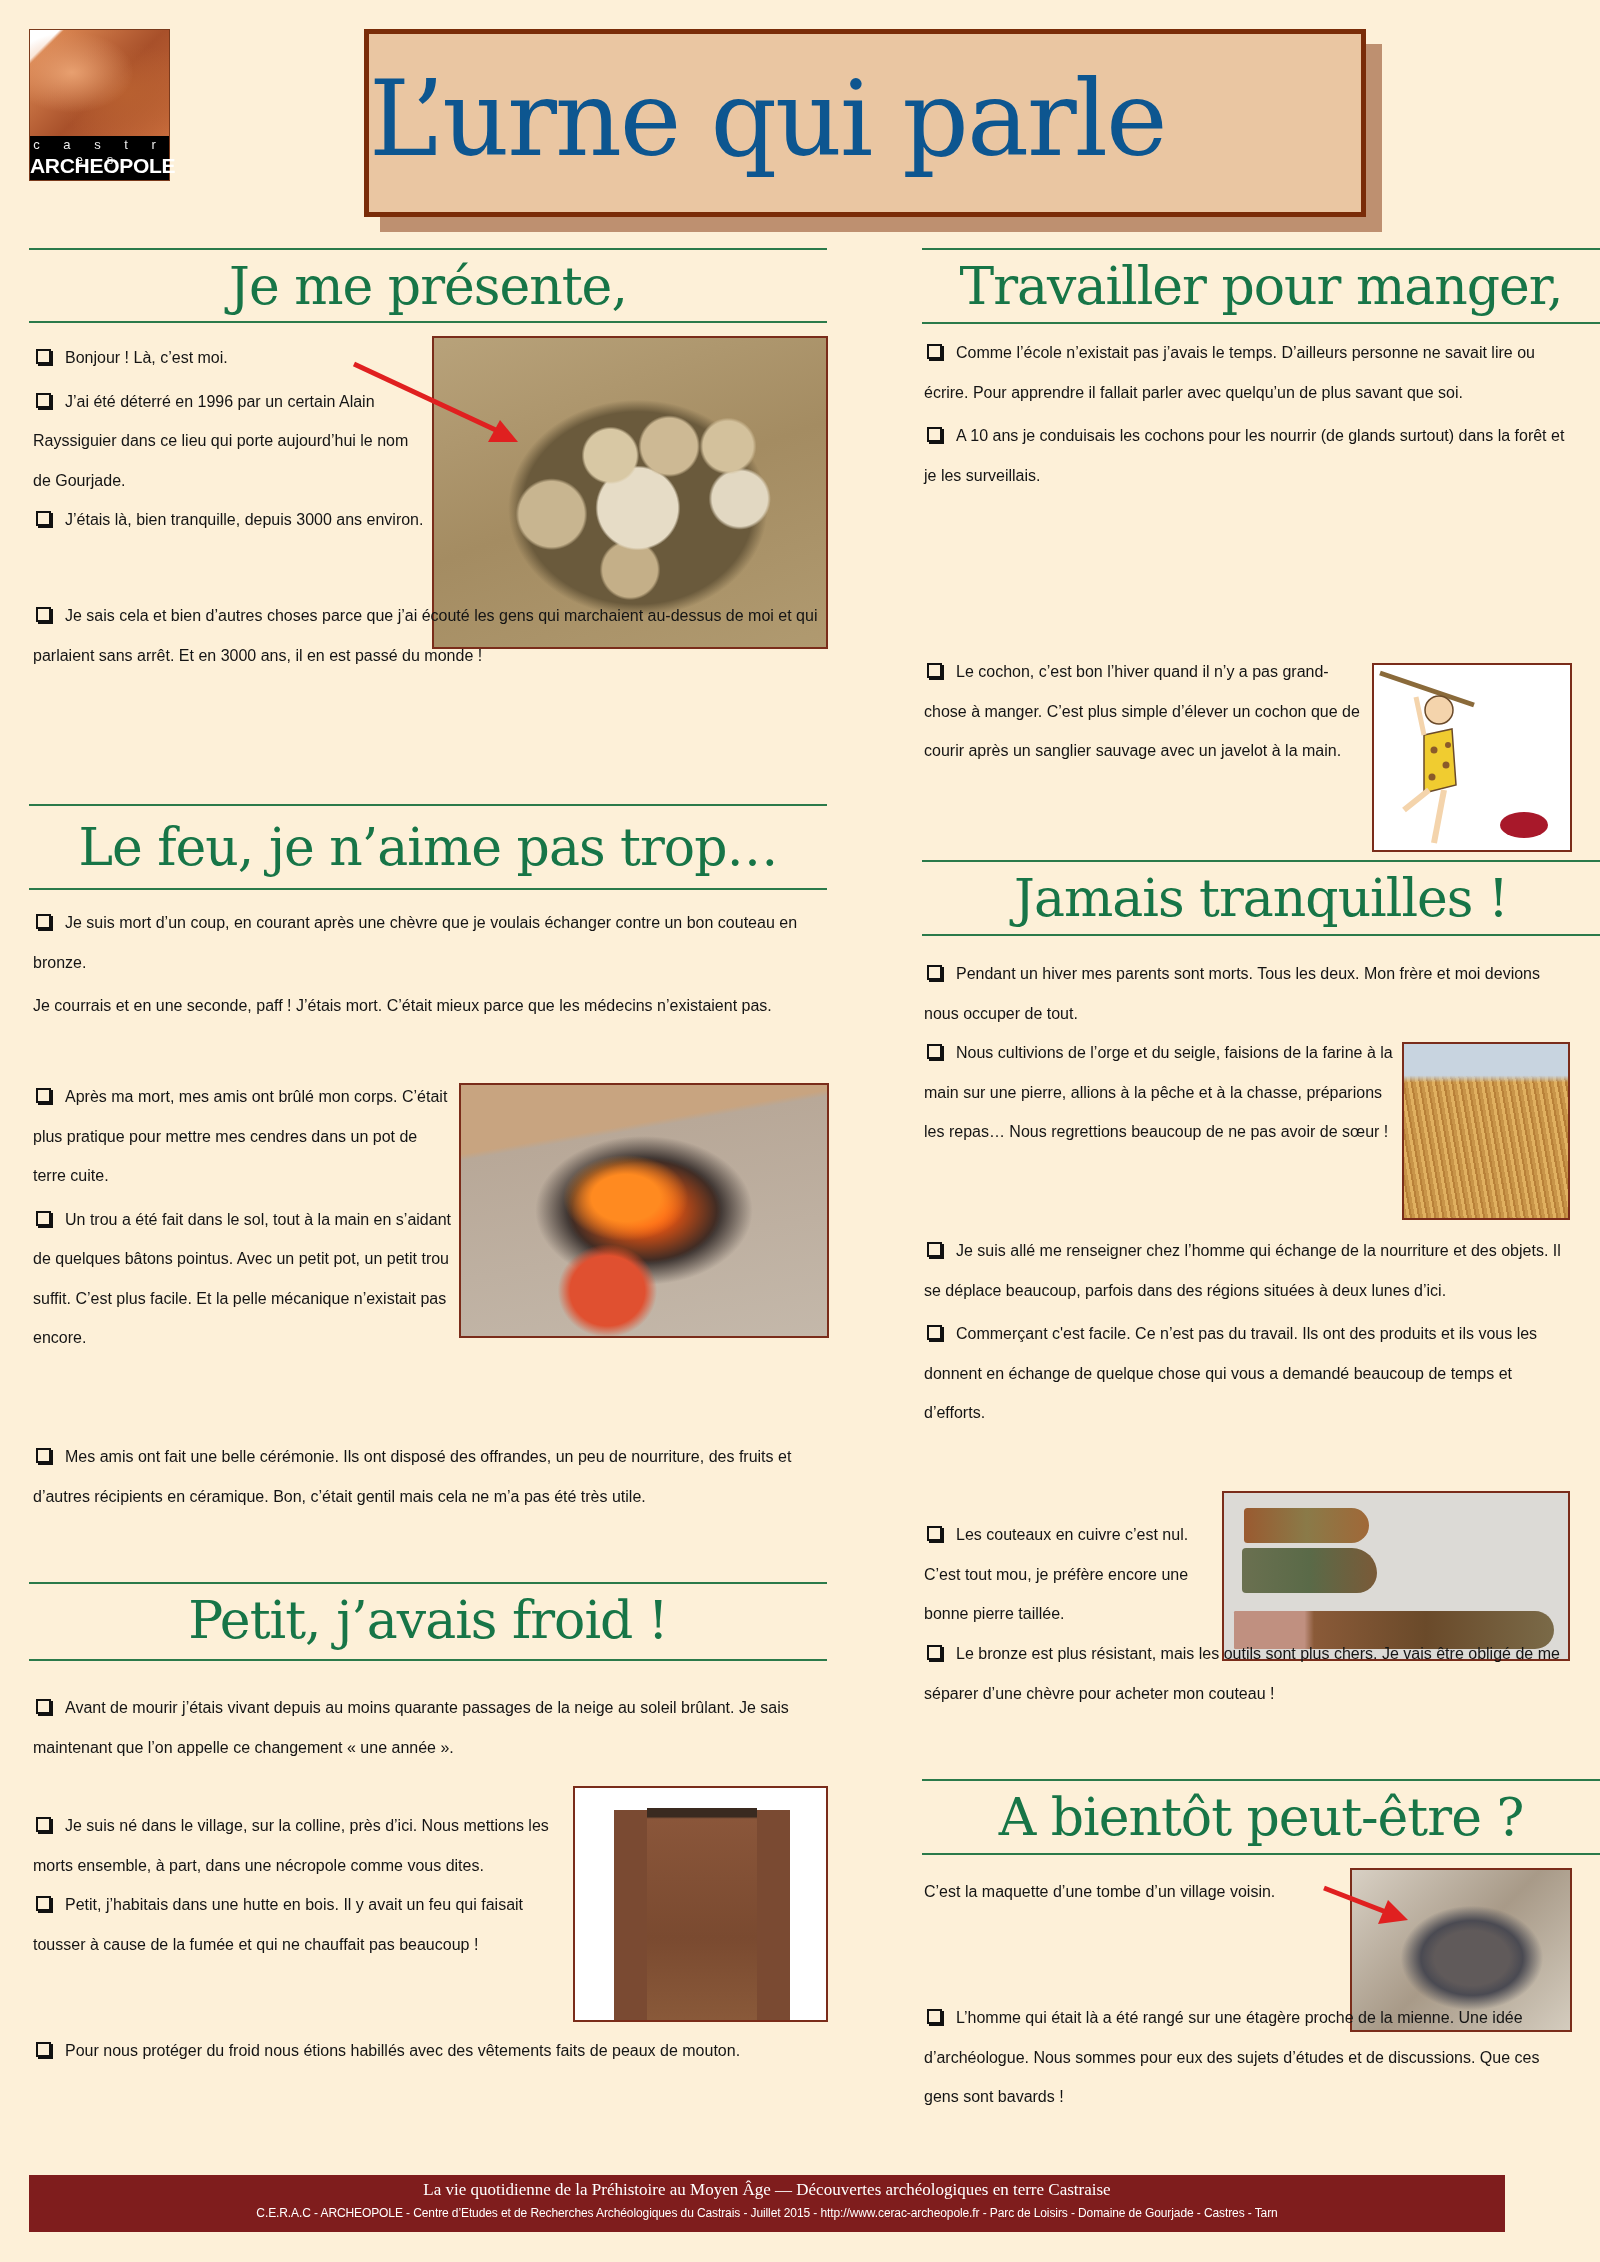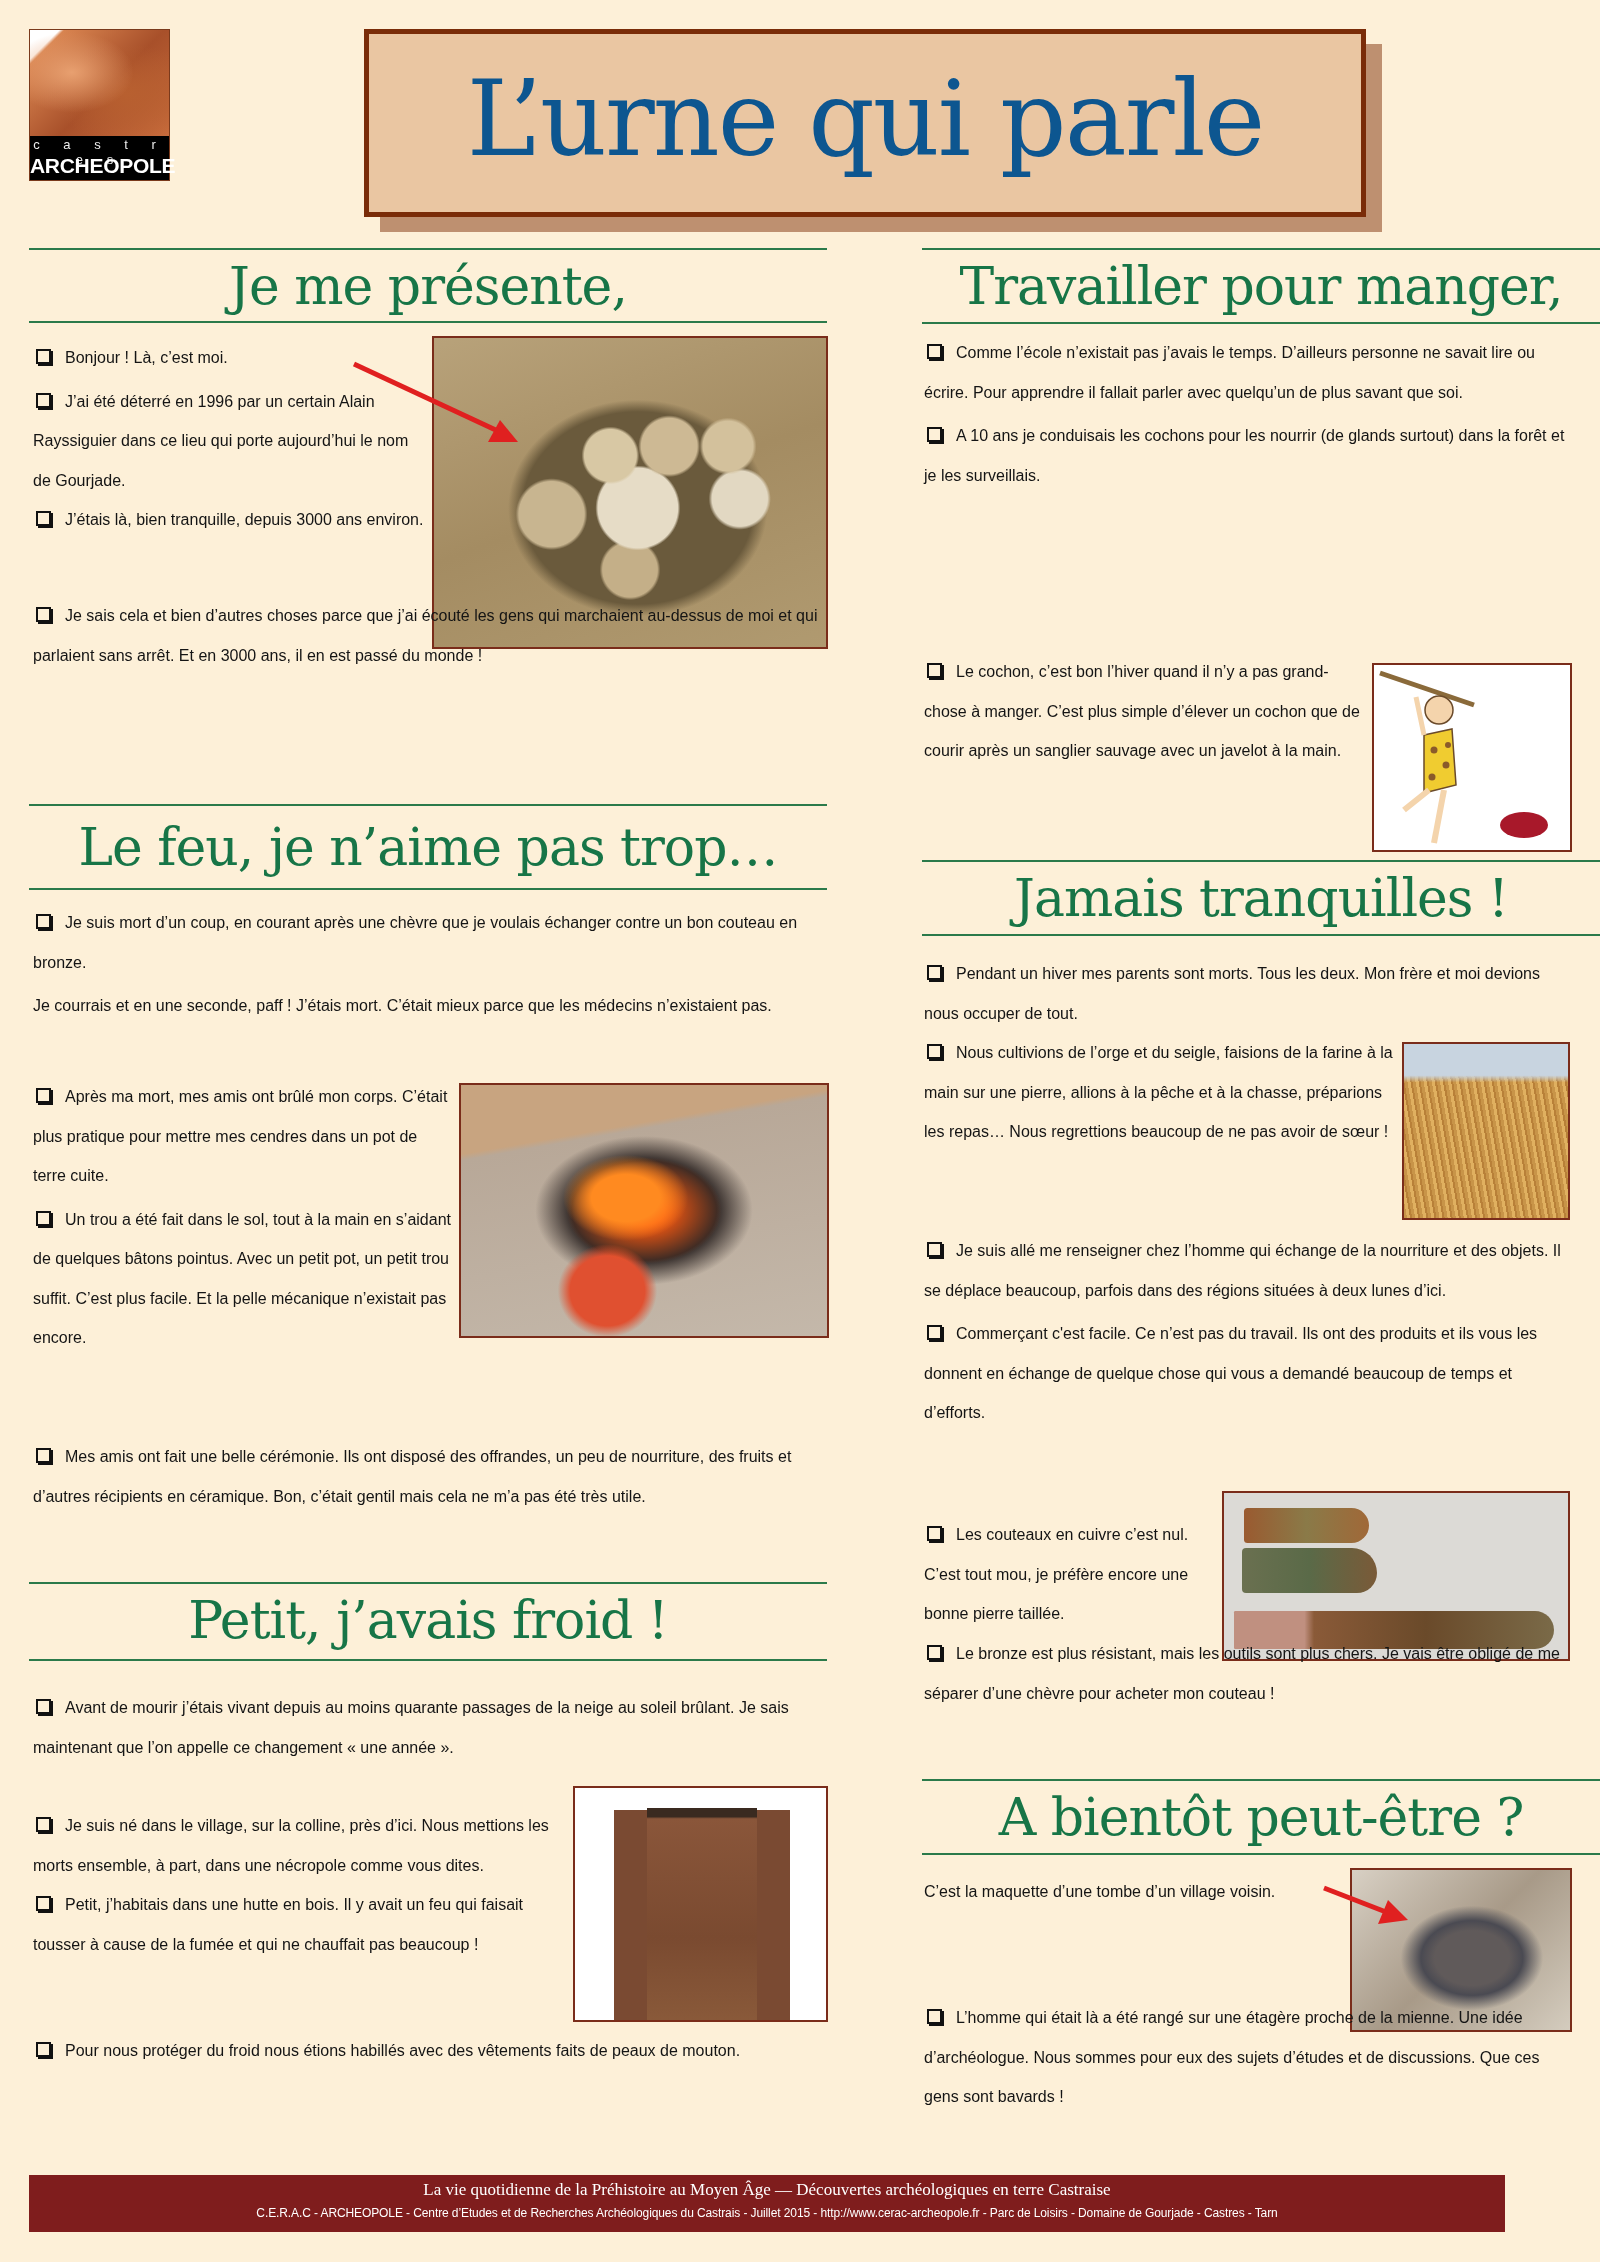--- a/index.html
+++ b/index.html
@@ -21,21 +21,21 @@
       radial-gradient(ellipse at 70% 60%, #b86030 0%, transparent 55%),
       linear-gradient(135deg, #fff 0%, #fff 12%, #d88450 14%, #a8502a 55%, #c86c3c 100%); }
   #logo .small { position: absolute; left: 0; top: 107px; width: 139px; text-align: center; color: #eee;
     font-size: 13px; letter-spacing: 10px; font-family: "Liberation Sans", sans-serif; }
   #logo .big { position: absolute; left: 0; top: 124px; width: 139px; text-align: center; color: #fff;
     font-size: 21px; font-weight: bold; font-family: "Liberation Sans", sans-serif; letter-spacing: -0.3px; }
 
   
   #title-shadow { left: 380px; top: 44px; width: 1002px; height: 188px; background: #be9070; }
   #title-box { left: 364px; top: 29px; width: 1002px; height: 188px; background: #eac6a2; border: 5px solid #7a2c08;
-    display: flex; align-items: center; justify-content: center; }
+    display: flex; align-items: center; justify-content: flex-start; }
   #title-box h1 { font-family: "DejaVu Serif", "Liberation Serif", serif; font-weight: normal; color: #0d5690;
     font-size: 104px; letter-spacing: -2px; line-height: 1; margin-top: -8px; }
 
   
   .sec-head { position: absolute; border-top: 2px solid #2b7a4a; border-bottom: 2px solid #2b7a4a; text-align: center; }
   .sec-head h2 { font-family: "DejaVu Serif", "Liberation Serif", serif; font-weight: normal; color: #177547;
     font-size: 52px; line-height: 1; letter-spacing: -1px; }
 
   
   .txt { position: absolute; font-family: "Liberation Sans", "DejaVu Sans", sans-serif; font-size: 16px; line-height: 39.5px; color: #141414; }

